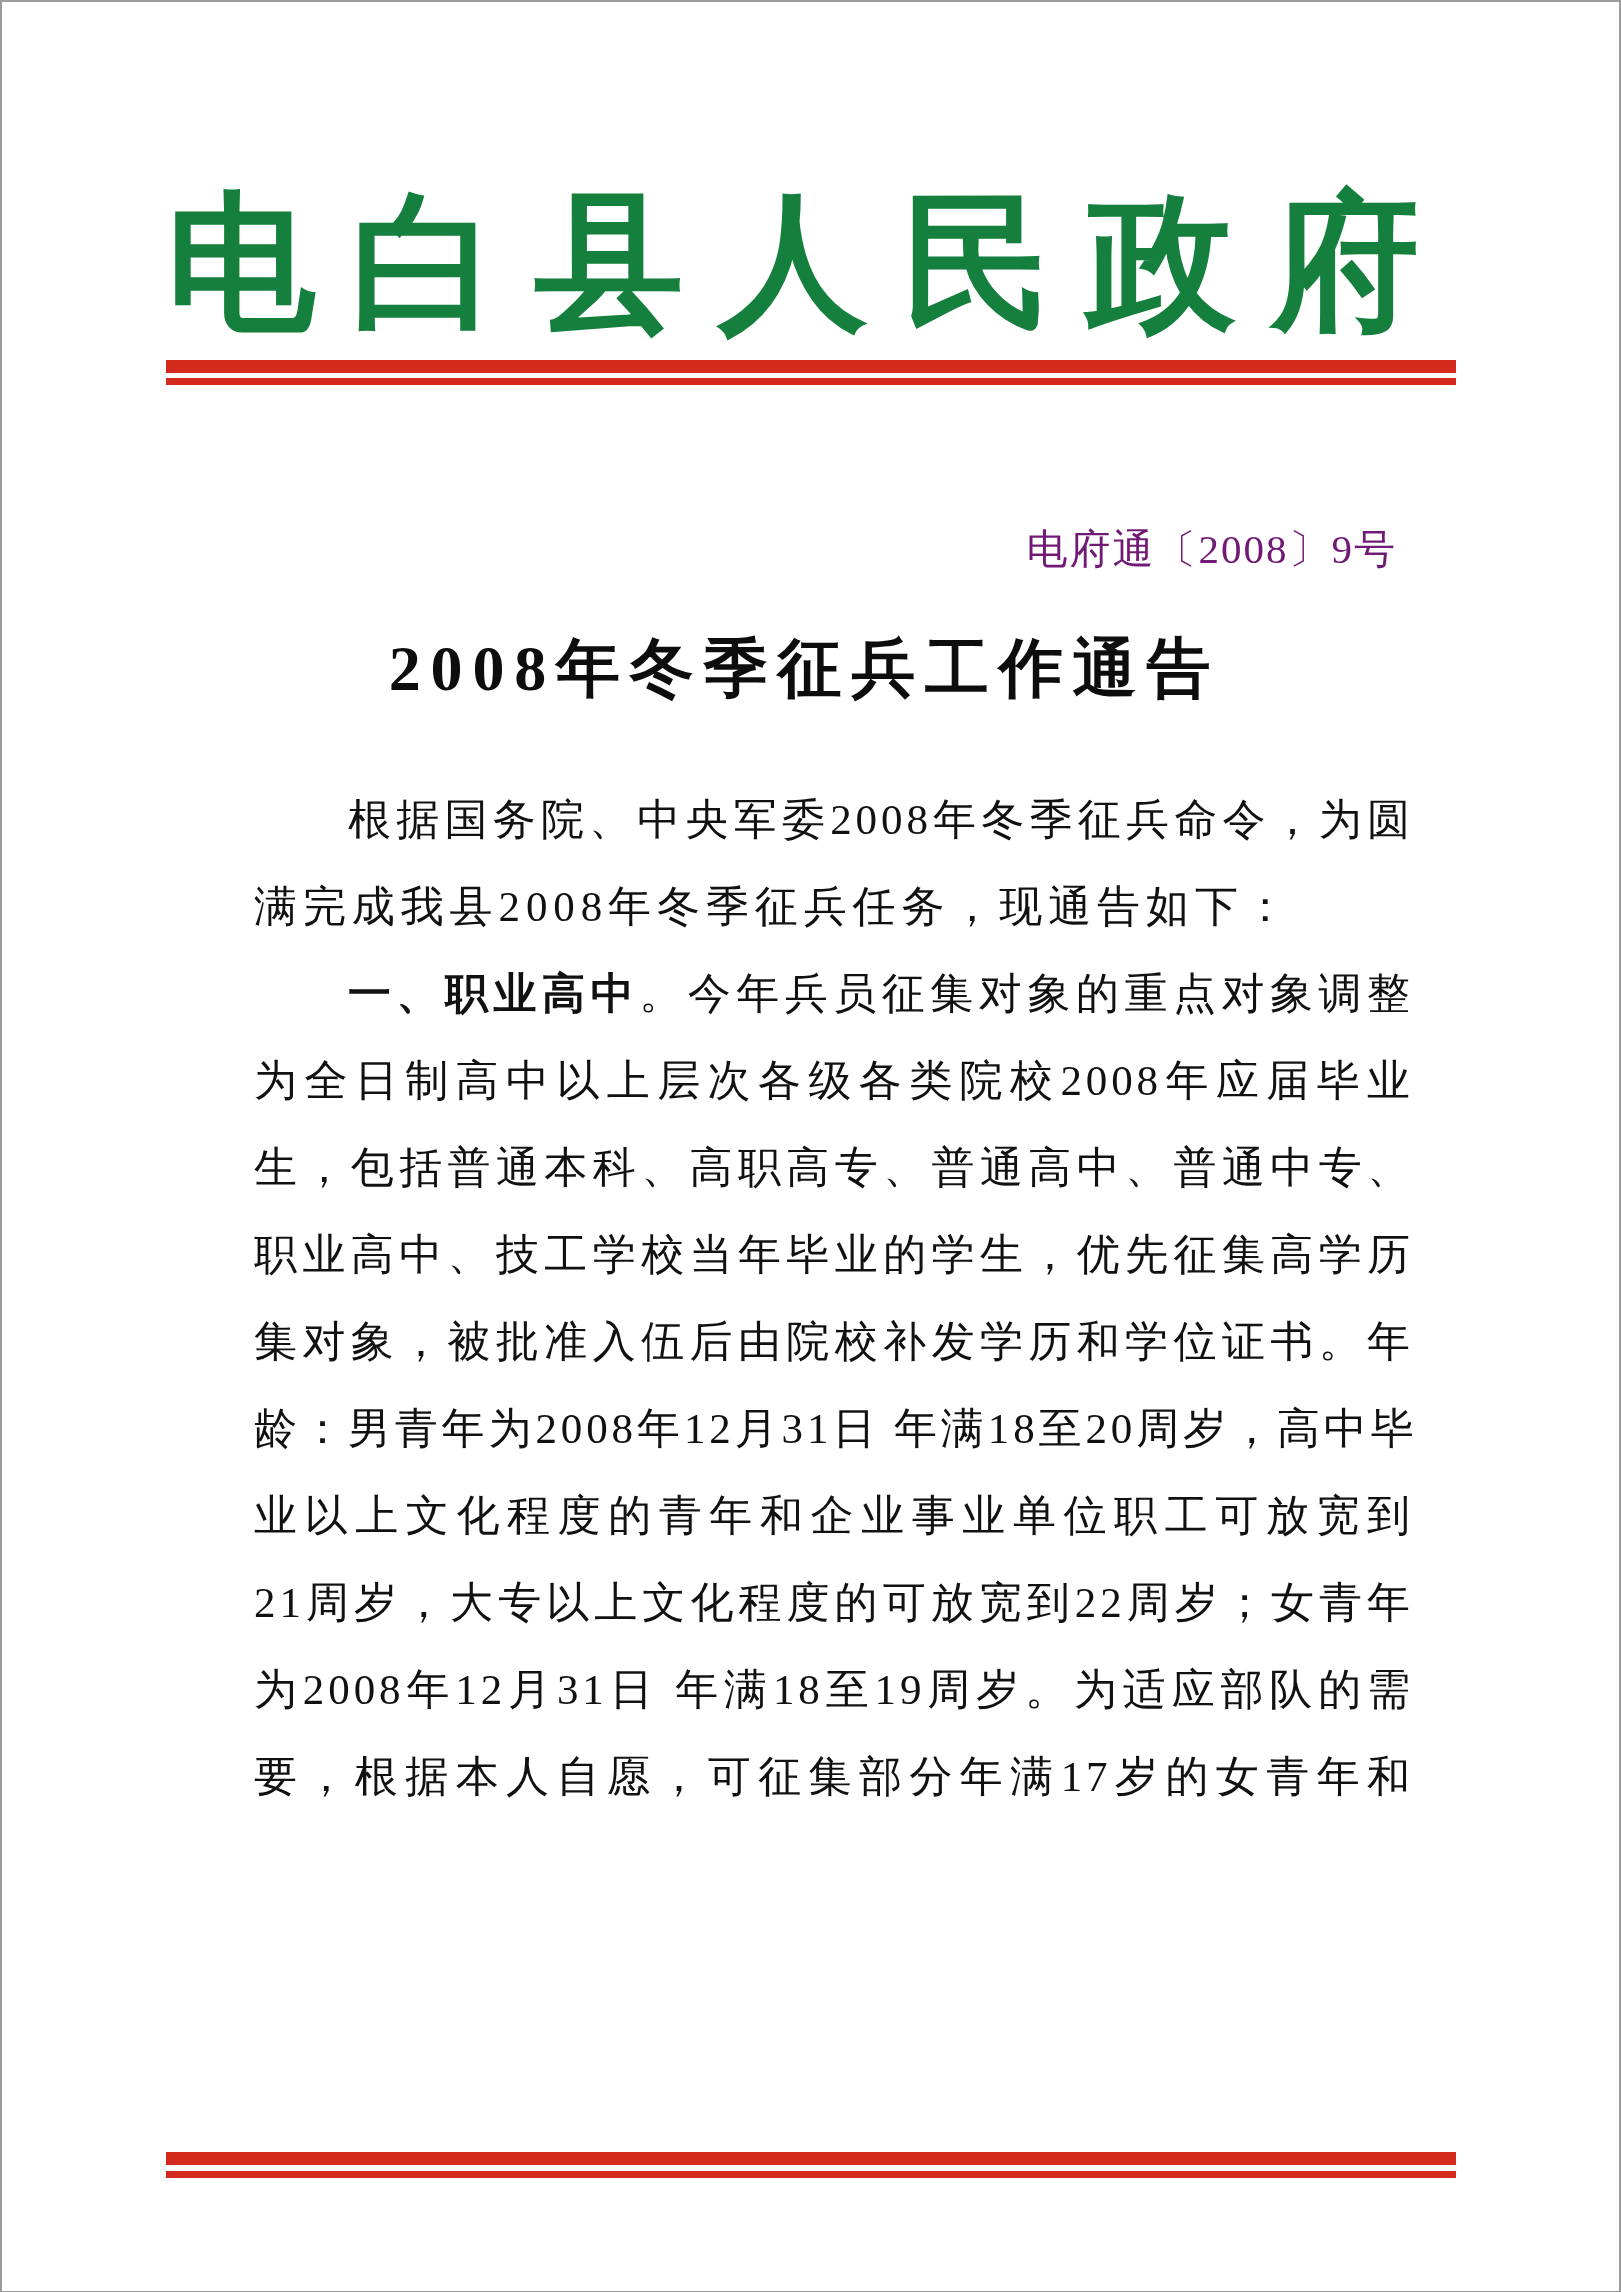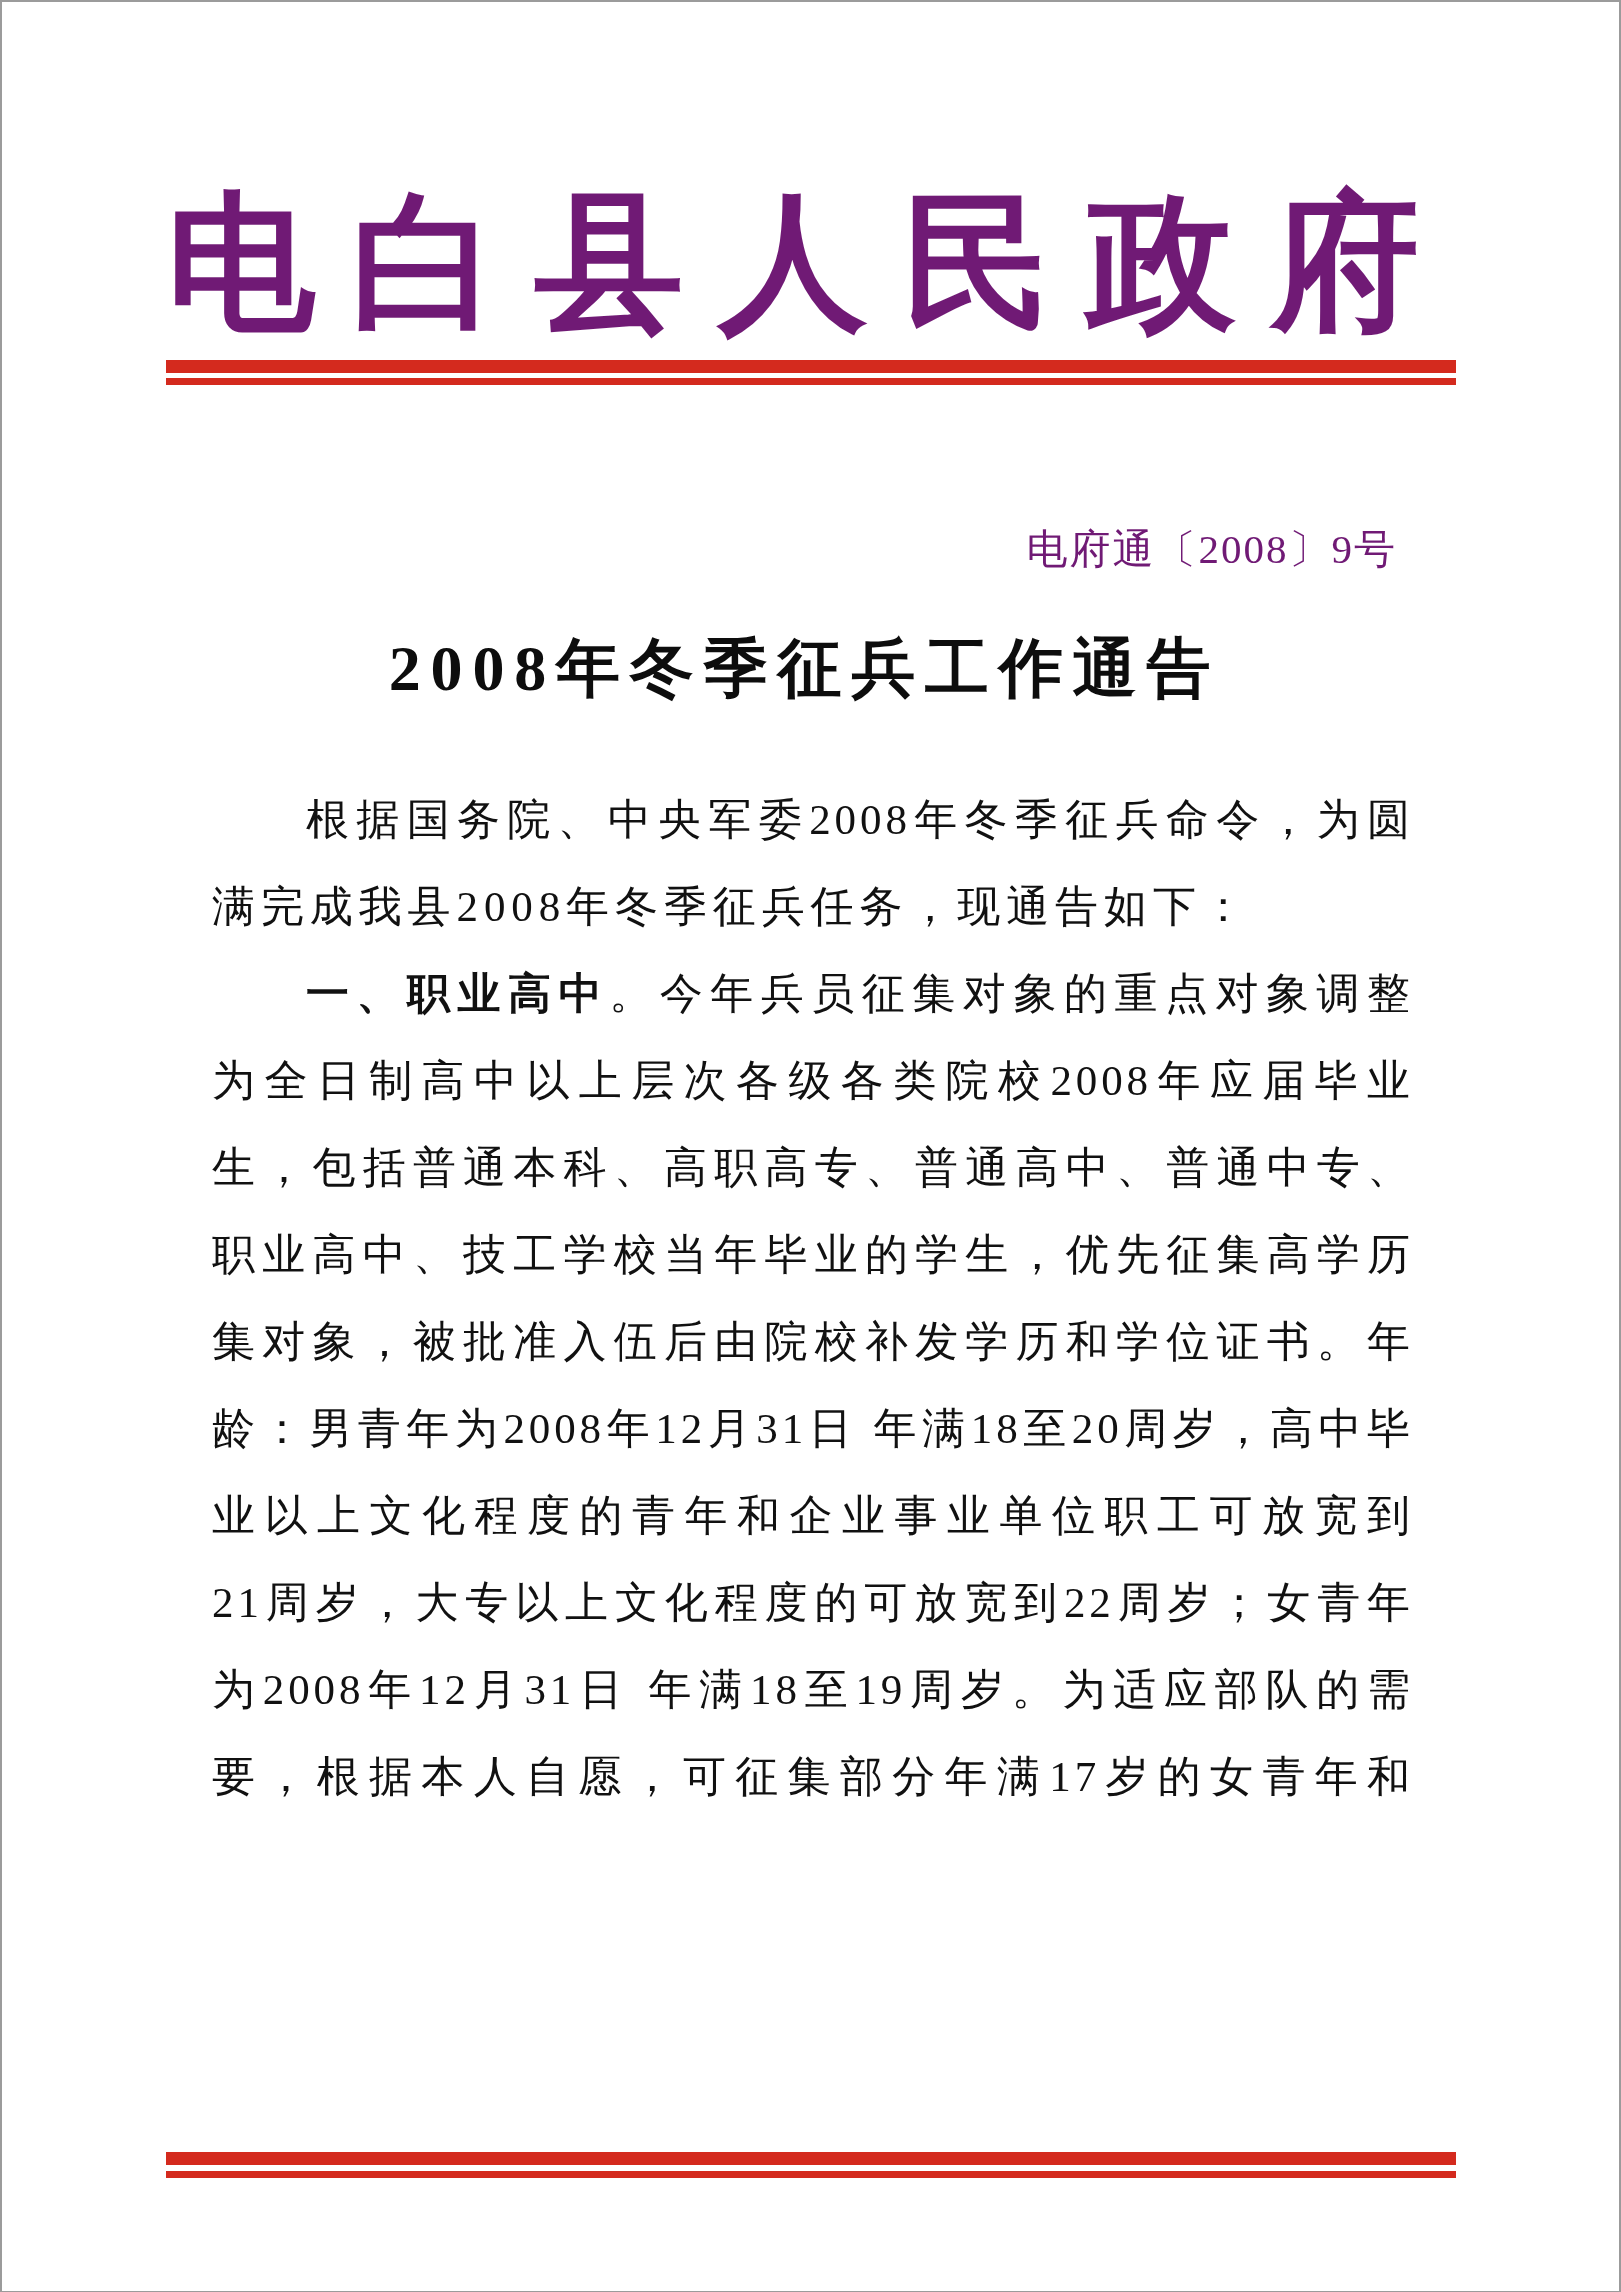--- a/index.html
+++ b/index.html
@@ -15,21 +15,21 @@
   }
   
   .org-name {
     position:absolute;
     top:174px; left:0; right:0;
     text-align:center;
     font-size:149px;
     line-height:176px;
     font-weight:bold;
     letter-spacing:35px;
-    color:#701a75;
+    color:#15803d;
     white-space:nowrap;
   }
   
   .rule { position:absolute; left:164px; width:1290px; background:#d42a1e; }
   .rule-top-thick    { top:358px;  height:12.7px; }
   .rule-top-thin     { top:376px;  height:6.9px;  }
   .rule-bottom-thick { top:2150px; height:12.7px; }
   .rule-bottom-thin  { top:2169px; height:6.9px;  }
   
   .doc-number {
@@ -61,20 +61,21 @@
   }
   .line {
     height:87px;
     line-height:87px;
     font-size:43px;
     letter-spacing:3.9px;
     text-align:justify;
     text-align-last:justify;
     overflow:hidden;
     white-space:nowrap;
+    margin-left:42px;
   }
   .line.indent { text-indent:94px; }
   .line.para-end { text-align-last:left; letter-spacing:5.9px; }
   .hei {
     font-weight:bold;
     font-family:"Liberation Sans","DejaVu Sans",sans-serif;
   }
 </style>
 </head>
 <body>

